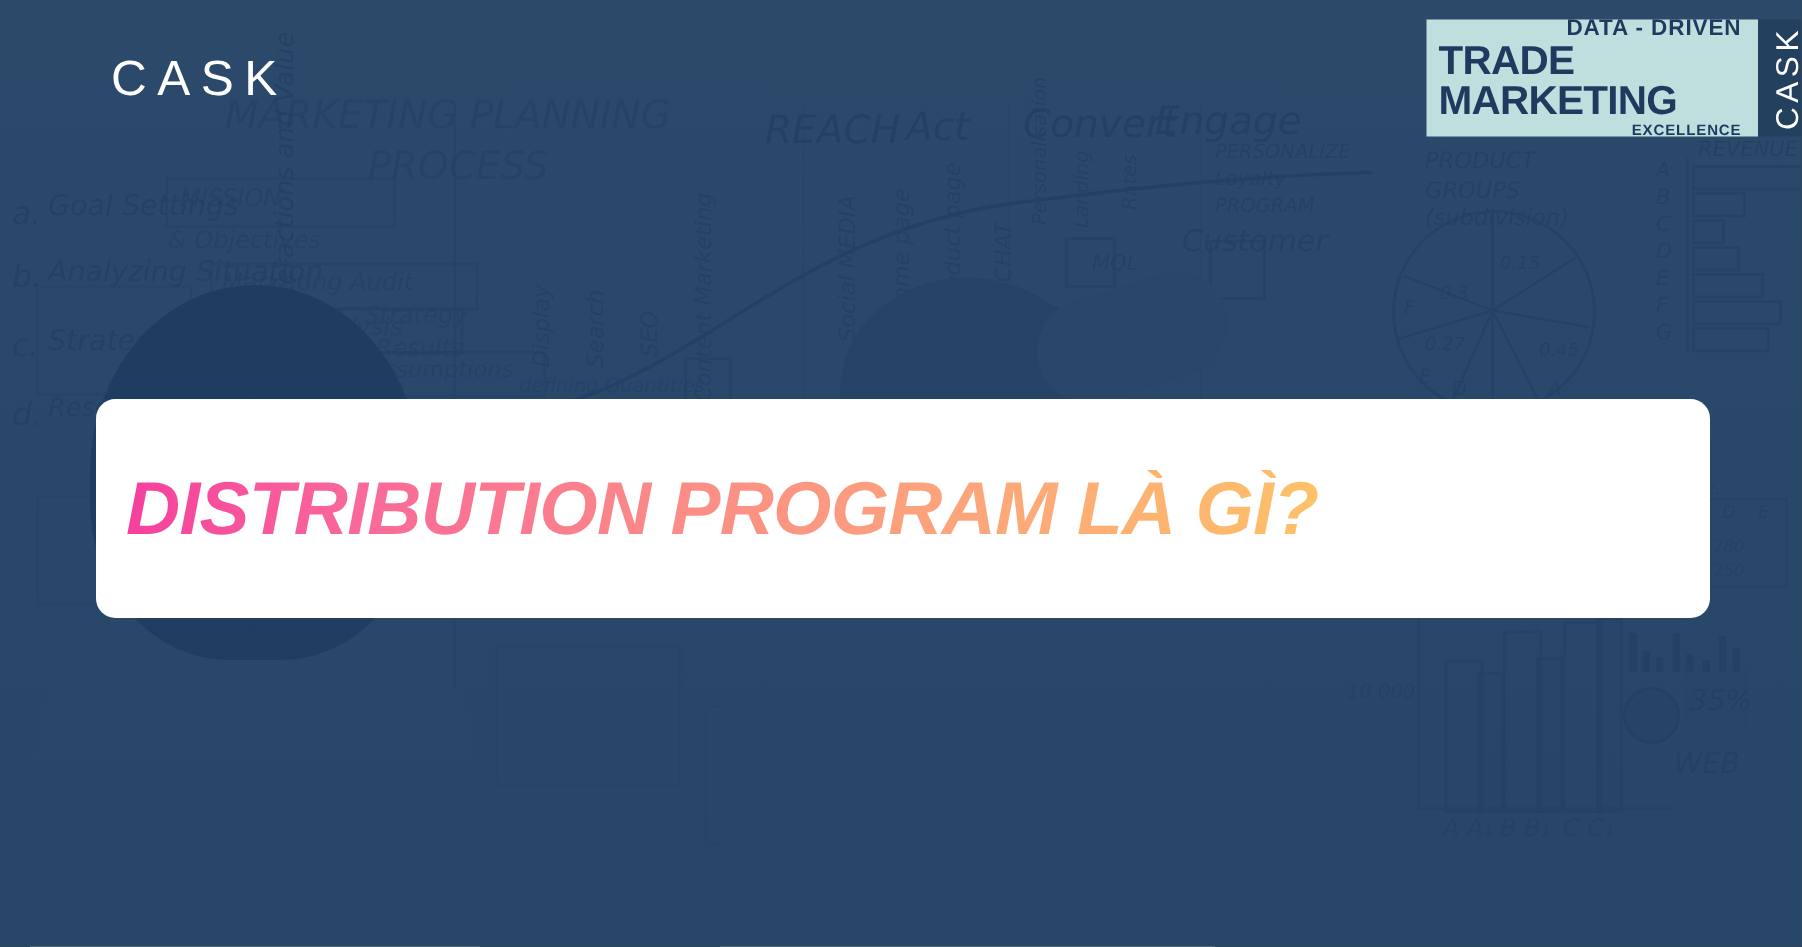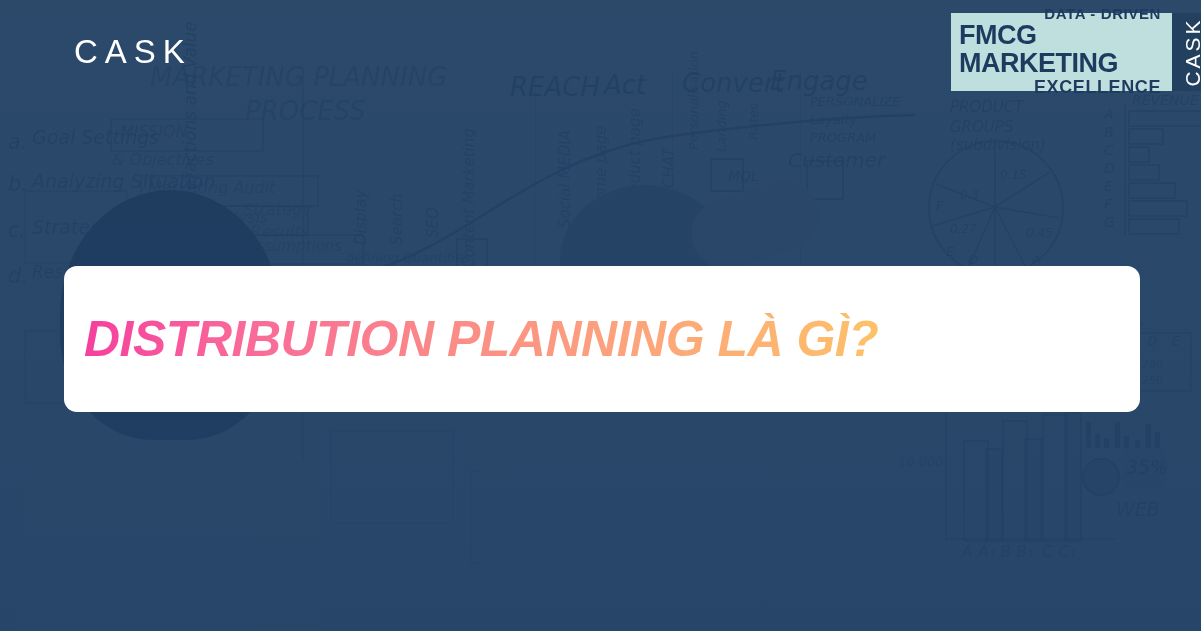--- a/index.html
+++ b/index.html
@@ -39,21 +39,21 @@
   }
 
   
   .badge{position:absolute;left:927px;top:13px;width:263px;height:78px;display:flex;margin-left:24px;}
   .badge-main{
     flex:1;background:#bfdfdf;display:flex;flex-direction:column;
     align-items:flex-end;justify-content:center;padding:5px 11px 5px 8px;box-sizing:border-box;
   }
   .badge-l1{font-size:15px;font-weight:600;color:#1e3a5f;letter-spacing:.6px;line-height:1.08;}
   .badge-l2{font-size:27px;font-weight:800;color:#1e3a5f;letter-spacing:-.5px;line-height:1.02;}
-  .badge-l3{font-size:18px;font-weight:600;color:#1e3a5f;letter-spacing:.6px;line-height:1.15;}
+  .badge-l3{font-size:10px;font-weight:600;color:#1e3a5f;letter-spacing:.6px;line-height:1.15;}
   .badge-side{
     width:42px;background:#23405f;color:#fff;display:flex;align-items:center;justify-content:center;
   }
   .badge-side span{
     transform:rotate(-90deg);font-size:21px;font-weight:400;letter-spacing:3px;white-space:nowrap;
   }
 
   
   .card{
     position:absolute;left:64px;top:266px;width:1076px;height:146px;
@@ -250,26 +250,26 @@
 
     <div class="tint"></div>
     <div class="tint2"></div>
   </div>
 
   <div class="logo">CASK</div>
 
   <div class="badge">
     <div class="badge-main">
       <div class="badge-l1">DATA - DRIVEN</div>
-      <div class="badge-l2">FMCG MARKETING</div>
+      <div class="badge-l2">TRADE MARKETING</div>
       <div class="badge-l3">EXCELLENCE</div>
     </div>
     <div class="badge-side">
       <span>CASK</span>
     </div>
   </div>
 
   <div class="card">
-    <div class="headline">DISTRIBUTION PLANNING LÀ GÌ?</div>
+    <div class="headline">DISTRIBUTION PROGRAM LÀ GÌ?</div>
   </div>
 
 
 </div>
 
 </body></html>

